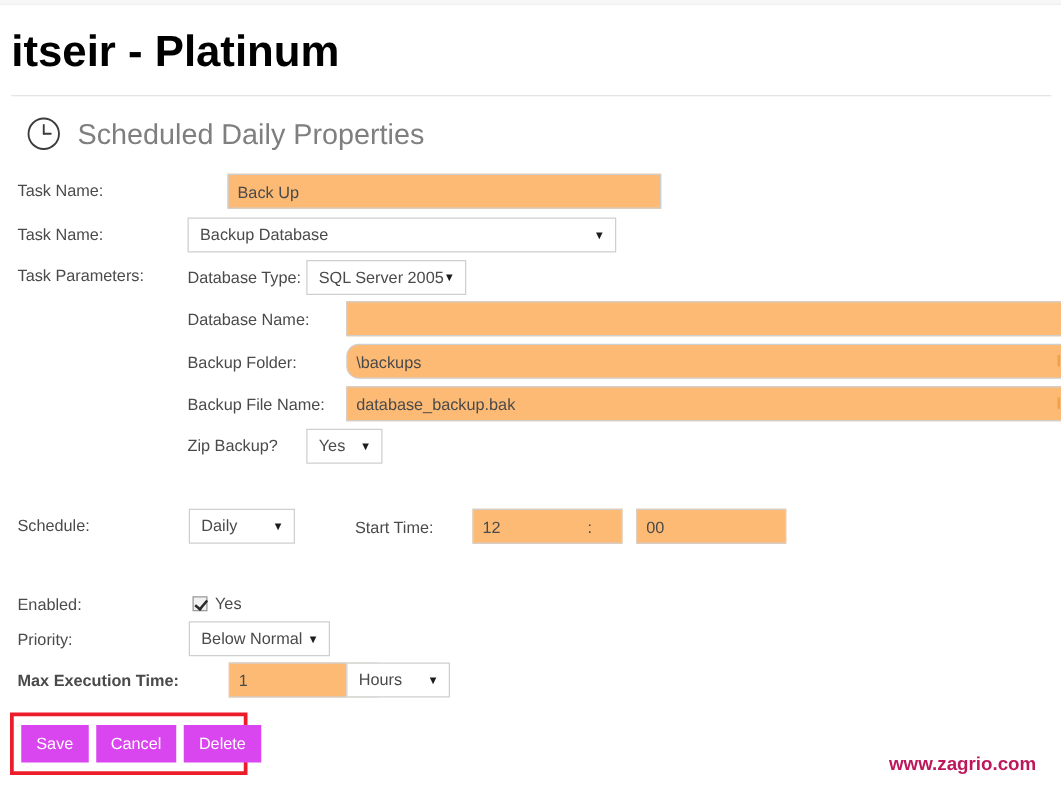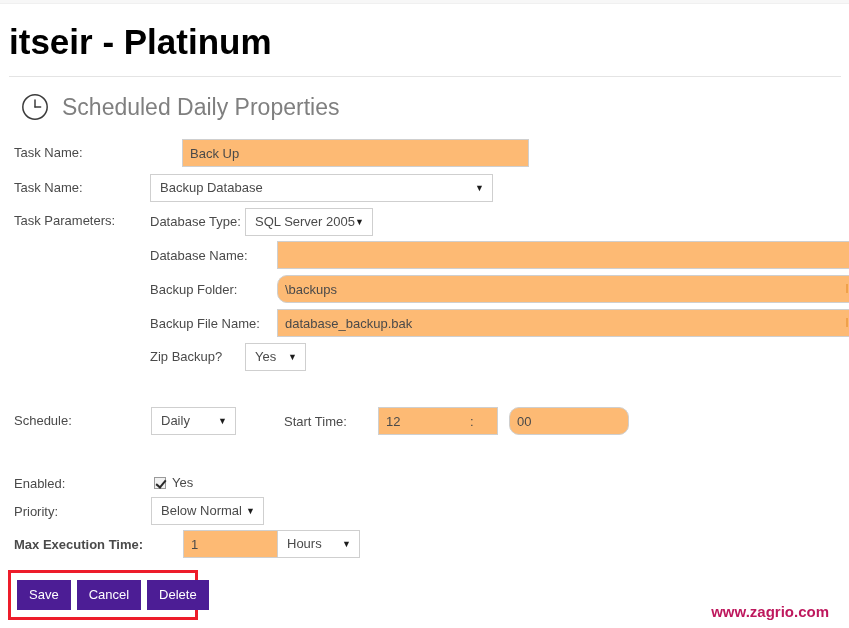--- a/index.html
+++ b/index.html
@@ -198,21 +198,21 @@
     background: transparent;
   }
   .btn-row {
     position: absolute;
     left: 17px;
     top: 580px;
     display: flex;
     gap: 6px;
   }
   .btn {
-    background: #4c1d95;
+    background: #d946ef;
     color: #ffffff;
     border: none;
     font-family: "Liberation Sans", sans-serif;
     font-size: 13px;
     height: 30px;
     padding: 0 12px;
     cursor: pointer;
     line-height: 30px;
     text-align: center;
   }
@@ -288,21 +288,21 @@
 
     <div class="lbl" style="left:14px; top:413px;">Schedule:</div>
     <div class="sel" style="left:151px; top:407px; width:85px;">
       <span class="sel-txt">Daily</span>
       <span class="caret">▼</span>
     </div>
 
     <div class="lbl" style="left:284px; top:414px;">Start Time:</div>
     <input class="fld" type="text" style="left: 346px; top: 407px; width: 120px;" value="12">
     <div class="colon" style="left:470px; top:414px;">:</div>
-    <input class="fld" type="text" style="left: 477px; top: 407px; width: 120px; border-radius: 10px;" value="00">
+    <input class="fld" type="text" style="left: 477px; top: 407px; width: 120px;" value="00">
 
     <div class="lbl" style="left:14px; top:476px;">Enabled:</div>
     <div class="chk-row" style="left:154px; top:475px;">
       <span class="chk-box checked"></span>
       <span class="chk-lbl">Yes</span>
     </div>
 
     <div class="lbl" style="left:14px; top:504px;">Priority:</div>
     <div class="sel" style="left:151px; top:497px; width:113px;padding-left:28px;">
       <span class="sel-txt">Below Normal</span>

